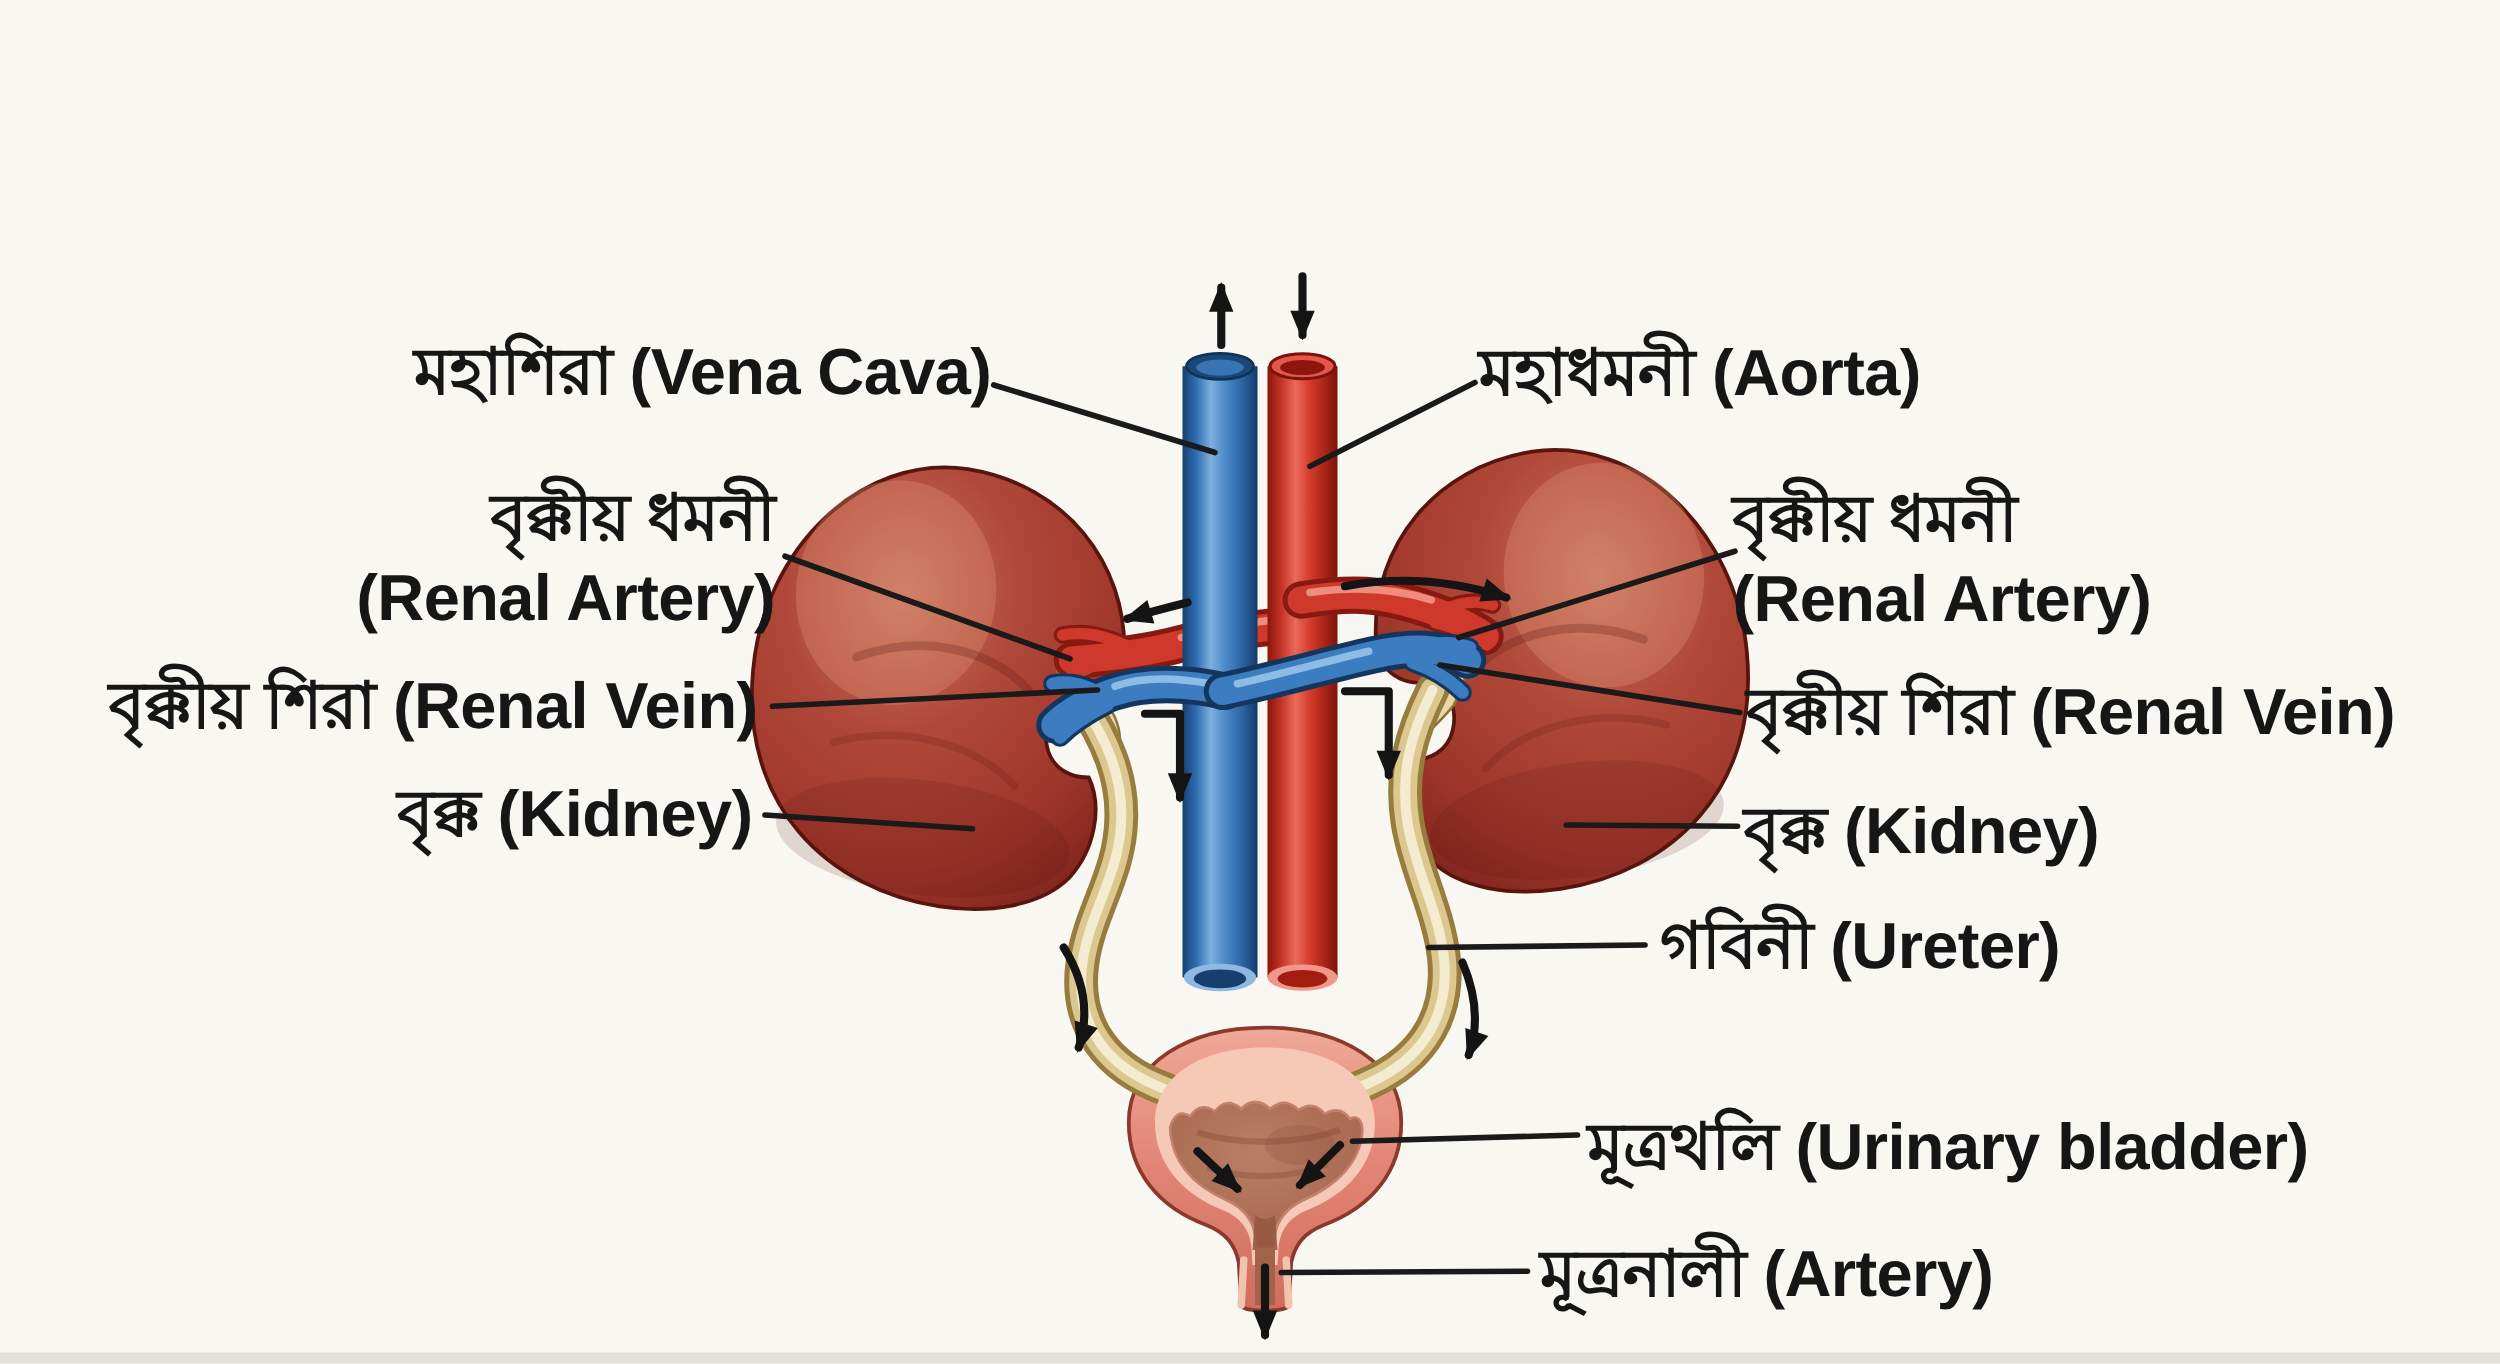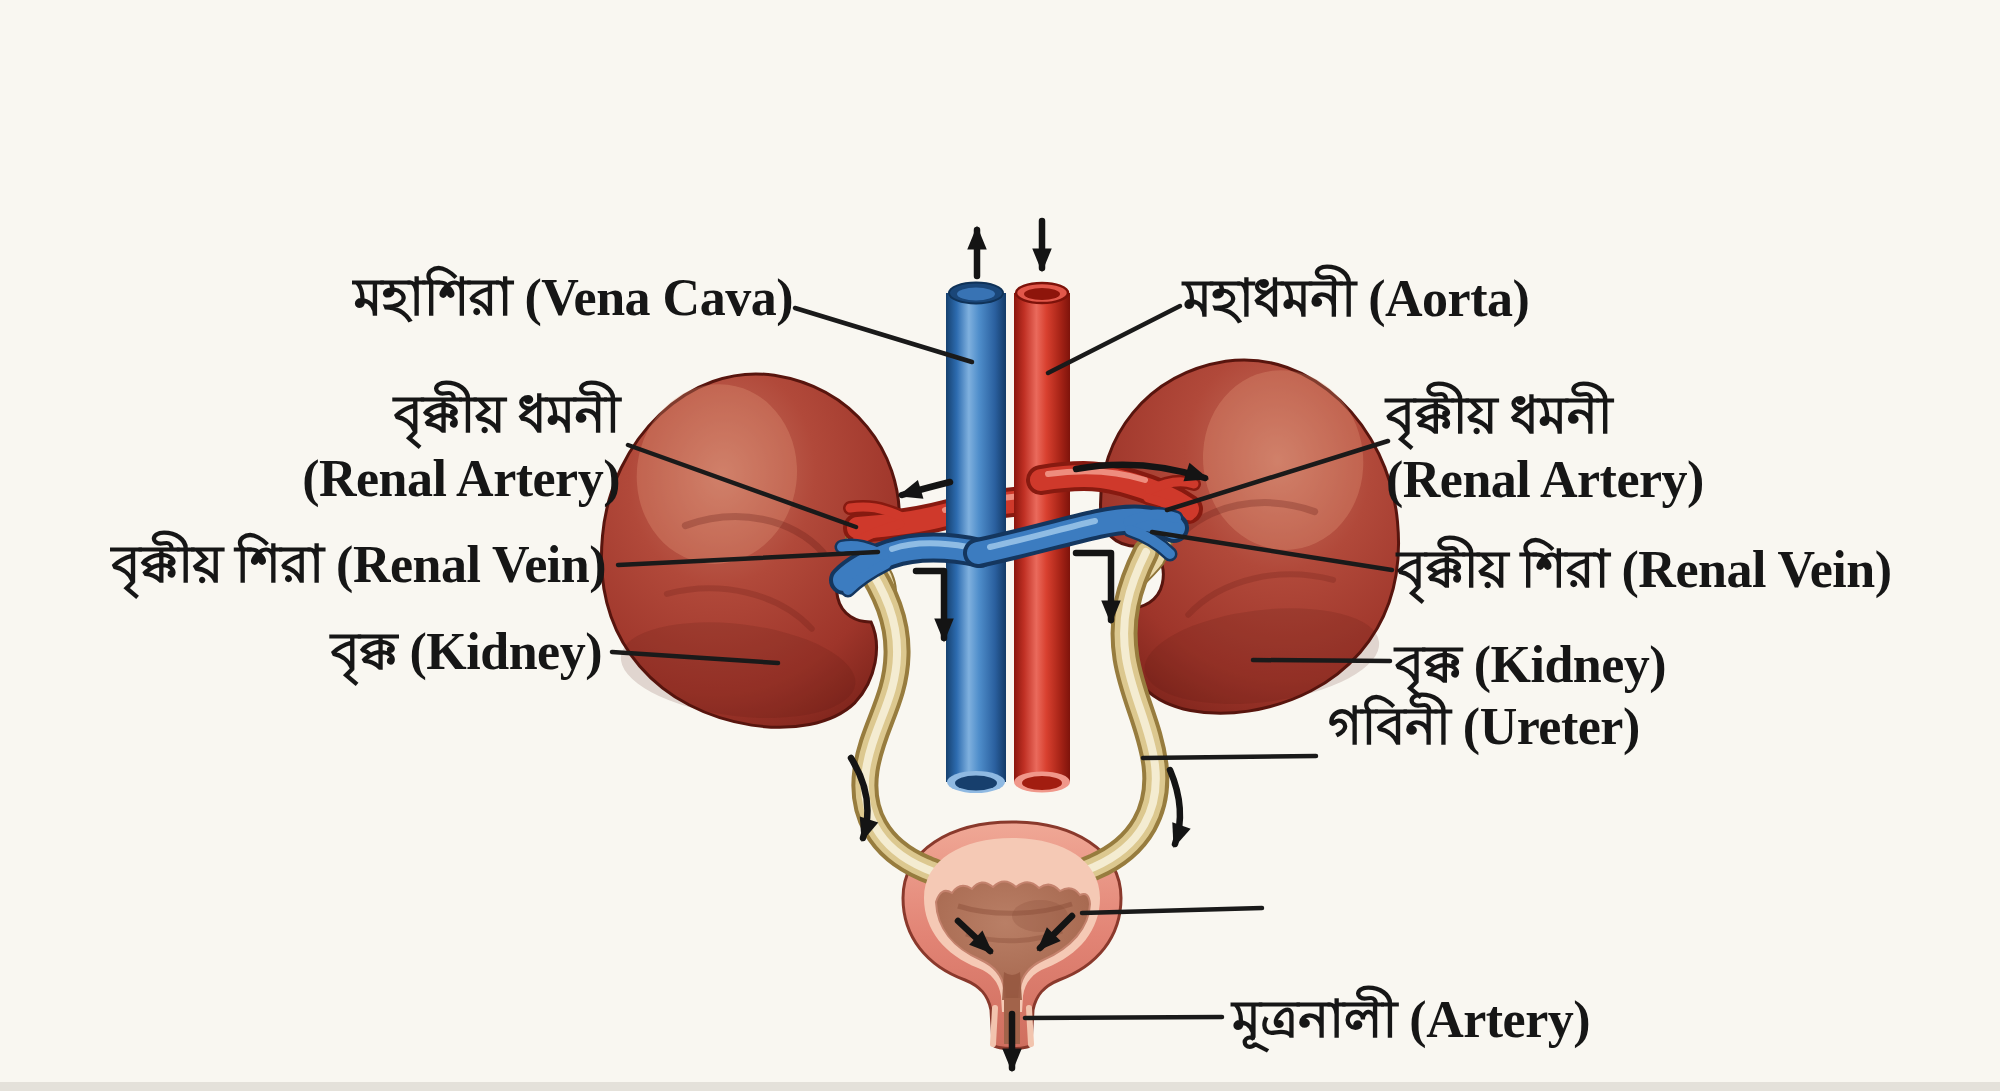--- a/index.html
+++ b/index.html
@@ -1,19 +1,19 @@
 <!DOCTYPE html>
 <html><head>
 <meta charset="utf-8">
 <style>
   html,body{margin:0;padding:0;background:#f9f7f1;}
   .stage{
     position:relative;width:2000px;height:1091px;overflow:hidden;
     background:#f9f7f1;
-    font-family:Liberation Serif, serif;
+    font-family:Liberation Sans, sans-serif;
   }
   .stage svg.art{position:absolute;left:0;top:0;}
   .lbl{
     position:absolute;font-weight:700;font-size:52px;line-height:64px;
     color:#161616;white-space:nowrap;letter-spacing:-0.5px;
   }
   .lbl.r{text-align:right;}
   .lbl .ln{display:block;}
 </style>
 </head>
@@ -233,18 +233,19 @@
 
 <div class="lbl" style="left:1386px;top:384px;">
   <span class="ln">বৃক্কীয় ধমনী</span>
   <span class="ln">(Renal Artery)</span>
 </div>
 
 <div class="lbl" style="left:1397px;top:538px;">বৃক্কীয় শিরা (Renal Vein)</div>
 
 <div class="lbl" style="left:1395px;top:633px;">বৃক্ক (Kidney)</div>
 
-<div class="lbl" style="left:1328px;top:695px;">গবিনী (Ureter)</div>
-
+<div class="lbl" style="left:1328px;top:725px;">গবিনী (Ureter)</div>
+
+<div class="lbl" style="left:1270px;top:886px;">মূত্রথলি (Urinary bladder)</div>
 
 <div class="lbl" style="left:1232px;top:988px;">মূত্রনালী (Artery)</div>
 
 </div>
 
 </body></html>

